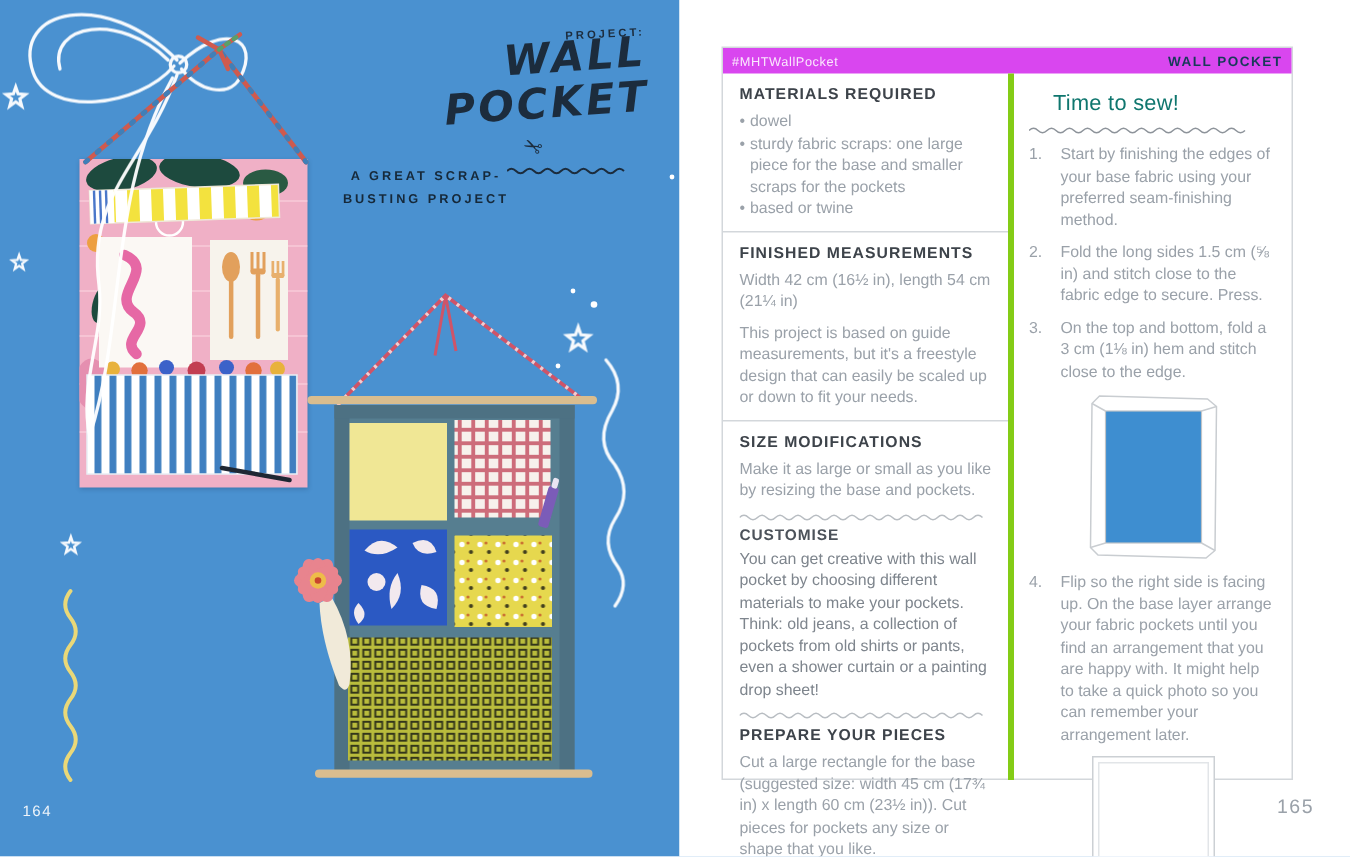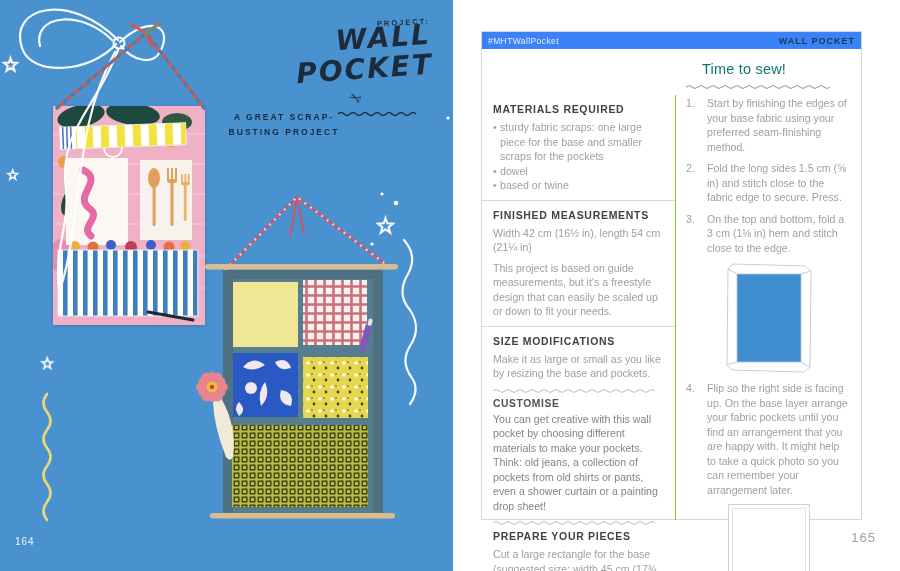--- a/index.html
+++ b/index.html
@@ -26,26 +26,26 @@
   .pagenum-right{position:absolute;right:24px;bottom:26px;color:#9aa1a9;font-size:13px;letter-spacing:1px;}
   
   .pocket1{position:absolute;left:53px;top:106px;width:152px;height:219px;background:#f0b0c6;
      box-shadow:0 1px 3px rgba(20,40,70,.25);}
   
   .pocket2{position:absolute;left:185px;top:192px;width:235px;height:335px;}
   
   .right-page{position:absolute;left:453px;top:0;width:447px;height:571px;background:#ffffff;}
   .content-box{position:absolute;left:28px;top:31px;width:381px;height:489px;
      border:1px solid #d3d7db;background:#ffffff;}
-  .header-bar{height:17px;background:#3b82f6;display:flex;align-items:center;
+  .header-bar{height:17px;background:#d946ef;display:flex;align-items:center;
      justify-content:space-between;padding:0 6px;}
   .hashtag{color:rgba(255,255,255,.88);font-size:8.5px;letter-spacing:.4px;}
   .header-title{color:#173a58;font-size:9px;font-weight:700;letter-spacing:1px;}
   .columns{display:flex;height:471px;}
-  .col-left{width:194px;border-right:1px solid #84cc16;display:flex;flex-direction:column;margin-top:46px;}
+  .col-left{width:194px;border-right:4px solid #84cc16;display:flex;flex-direction:column;}
   .col-right{flex:1;padding:8px 10px 0 10px;}
   .sec{padding:8px 11px 7px 11px;}
   .sec + .sec{border-top:1px solid #d3d7db;}
   .sec-h{margin:0 0 5px 0;color:#3d434a;font-size:10.5px;font-weight:700;letter-spacing:.7px;}
   .body-t{margin:0;color:#9aa1a9;font-size:10.6px;line-height:14.5px;}
   .body-t + .body-t{margin-top:6px;}
   ul.mats{list-style:none;margin:0;padding:0;color:#9aa1a9;font-size:10.6px;line-height:14.5px;}
   ul.mats li{position:relative;padding-left:7px;}
   ul.mats li::before{content:"•";position:absolute;left:0;top:0;}
   .wave{display:block;margin:6px 0 4px 0;}
@@ -277,22 +277,22 @@
         <span class="hashtag">#MHTWallPocket</span>
         <span class="header-title">WALL POCKET</span>
       </div>
 
       <div class="columns">
 
         <div class="col-left">
           <div class="sec">
             <h3 class="sec-h">MATERIALS REQUIRED</h3>
             <ul class="mats">
+              <li>dowel</li>
               <li>sturdy fabric scraps: one large piece for the base and smaller scraps for the pockets</li>
-              <li>dowel</li>
               <li>based or twine</li>
             </ul>
           </div>
 
           <div class="sec">
             <h3 class="sec-h">FINISHED MEASUREMENTS</h3>
             <p class="body-t">Width 42 cm (16½ in), length 54 cm (21¼ in)</p>
             <p class="body-t">This project is based on guide measurements, but it's a freestyle design that can easily be scaled up or down to fit your needs.</p>
           </div>
 

